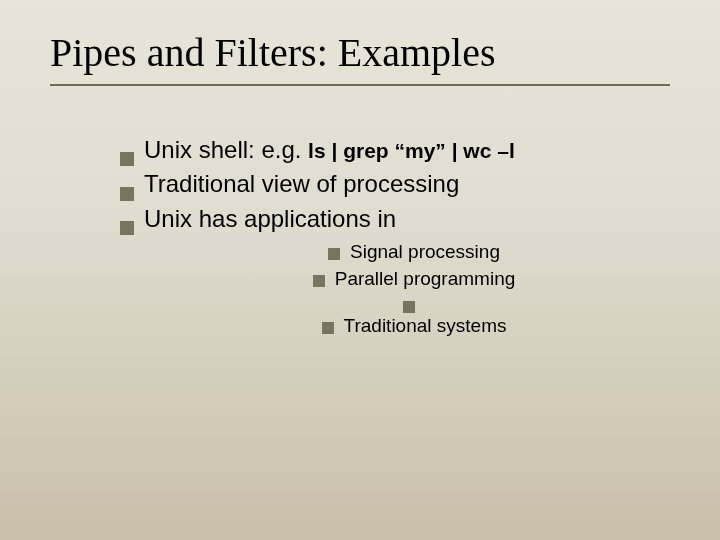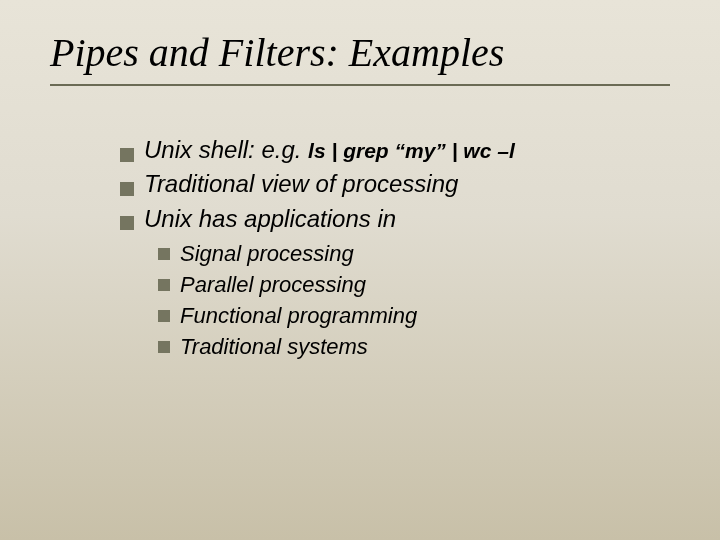--- a/index.html
+++ b/index.html
@@ -9,21 +9,20 @@
     background: linear-gradient(to bottom, #e8e4d8 0%, #e0dcd0 40%, #c8c0a8 100%);
     font-family: Arial, Helvetica, sans-serif;
     color: #000;
     position: relative;
     overflow: hidden;
   }
   .slide {
     width: 100%;
     height: 100%;
     padding: 30px 50px 28px 50px;
-    font-style: italic;
   }
   .title {
     font-family: "Times New Roman", Times, serif;
     font-size: 40px;
     font-weight: normal;
     line-height: 1.15;
     margin-bottom: 8px;
   }
   .rule {
     border: none;
@@ -32,32 +31,33 @@
   }
   .bullets {
     list-style: none;
     margin-left: 70px;
   }
   .bullets > li {
     font-size: 24px;
     line-height: 1.35;
     margin-bottom: 2px;
     display: flex;
-    align-items: center;
+    align-items: flex-end;
   }
   .sub {
     list-style: none;
     margin-left: 108px;
     margin-top: 4px;
   }
   .sub > li {
-    font-size: 22px;
+    font-size: 19px;
     line-height: 1.4;
     display: flex;
     align-items: flex-start;
+    justify-content: center;
   }
   .sq {
     display: inline-block;
     width: 14px;
     height: 14px;
     background: #757560;
     margin-right: 10px;
     margin-top: 9px;
     flex-shrink: 0;
   }
@@ -94,24 +94,23 @@
       <span>Unix has applications in</span>
     </li>
   </ul>
   <ul class="sub">
     <li>
       <span class="sq"></span>
       <span>Signal processing</span>
     </li>
     <li>
       <span class="sq"></span>
-      <span>Parallel processing</span>
+      <span>Parallel programming</span>
     </li>
     <li>
       <span class="sq"></span>
-      <span>Functional programming</span>
     </li>
     <li>
       <span class="sq"></span>
       <span>Traditional systems</span>
     </li>
   </ul>
 </div>
 
 </body></html>

